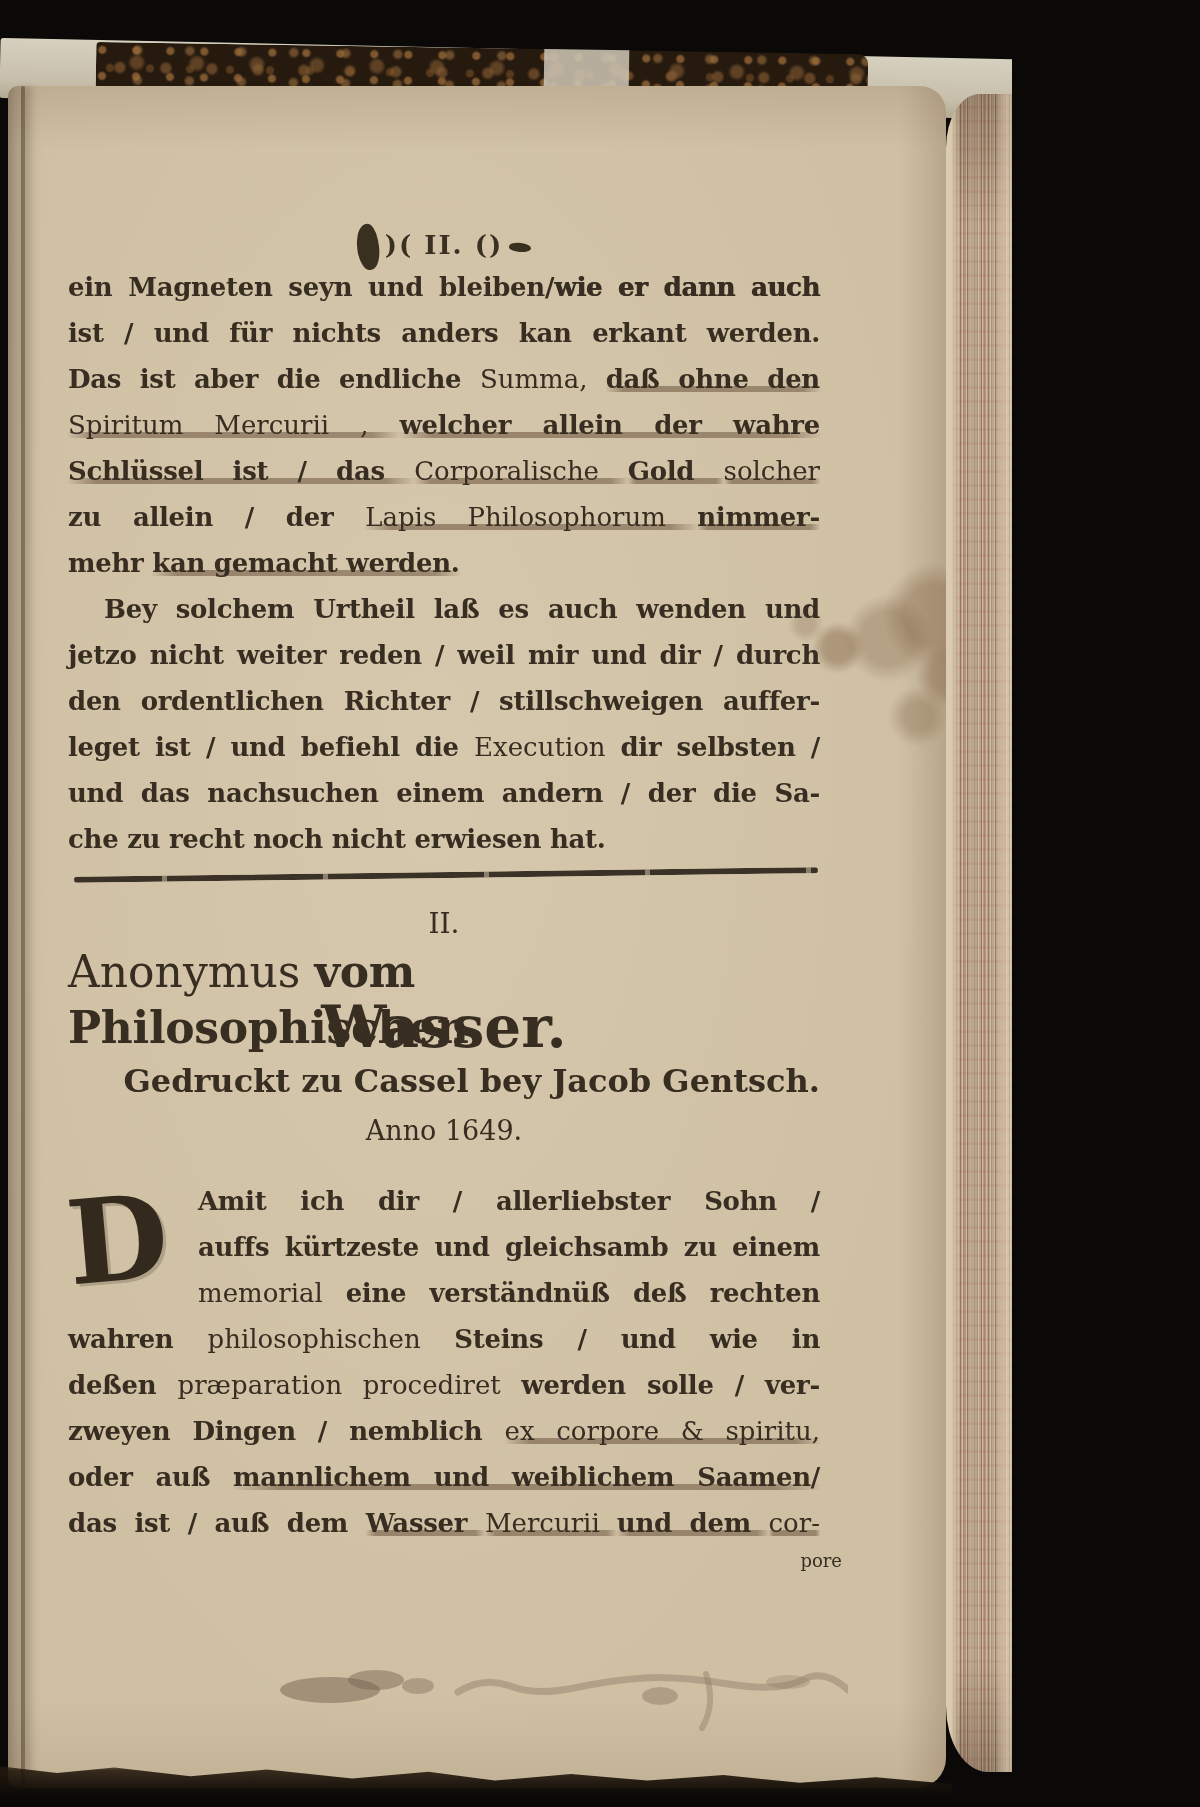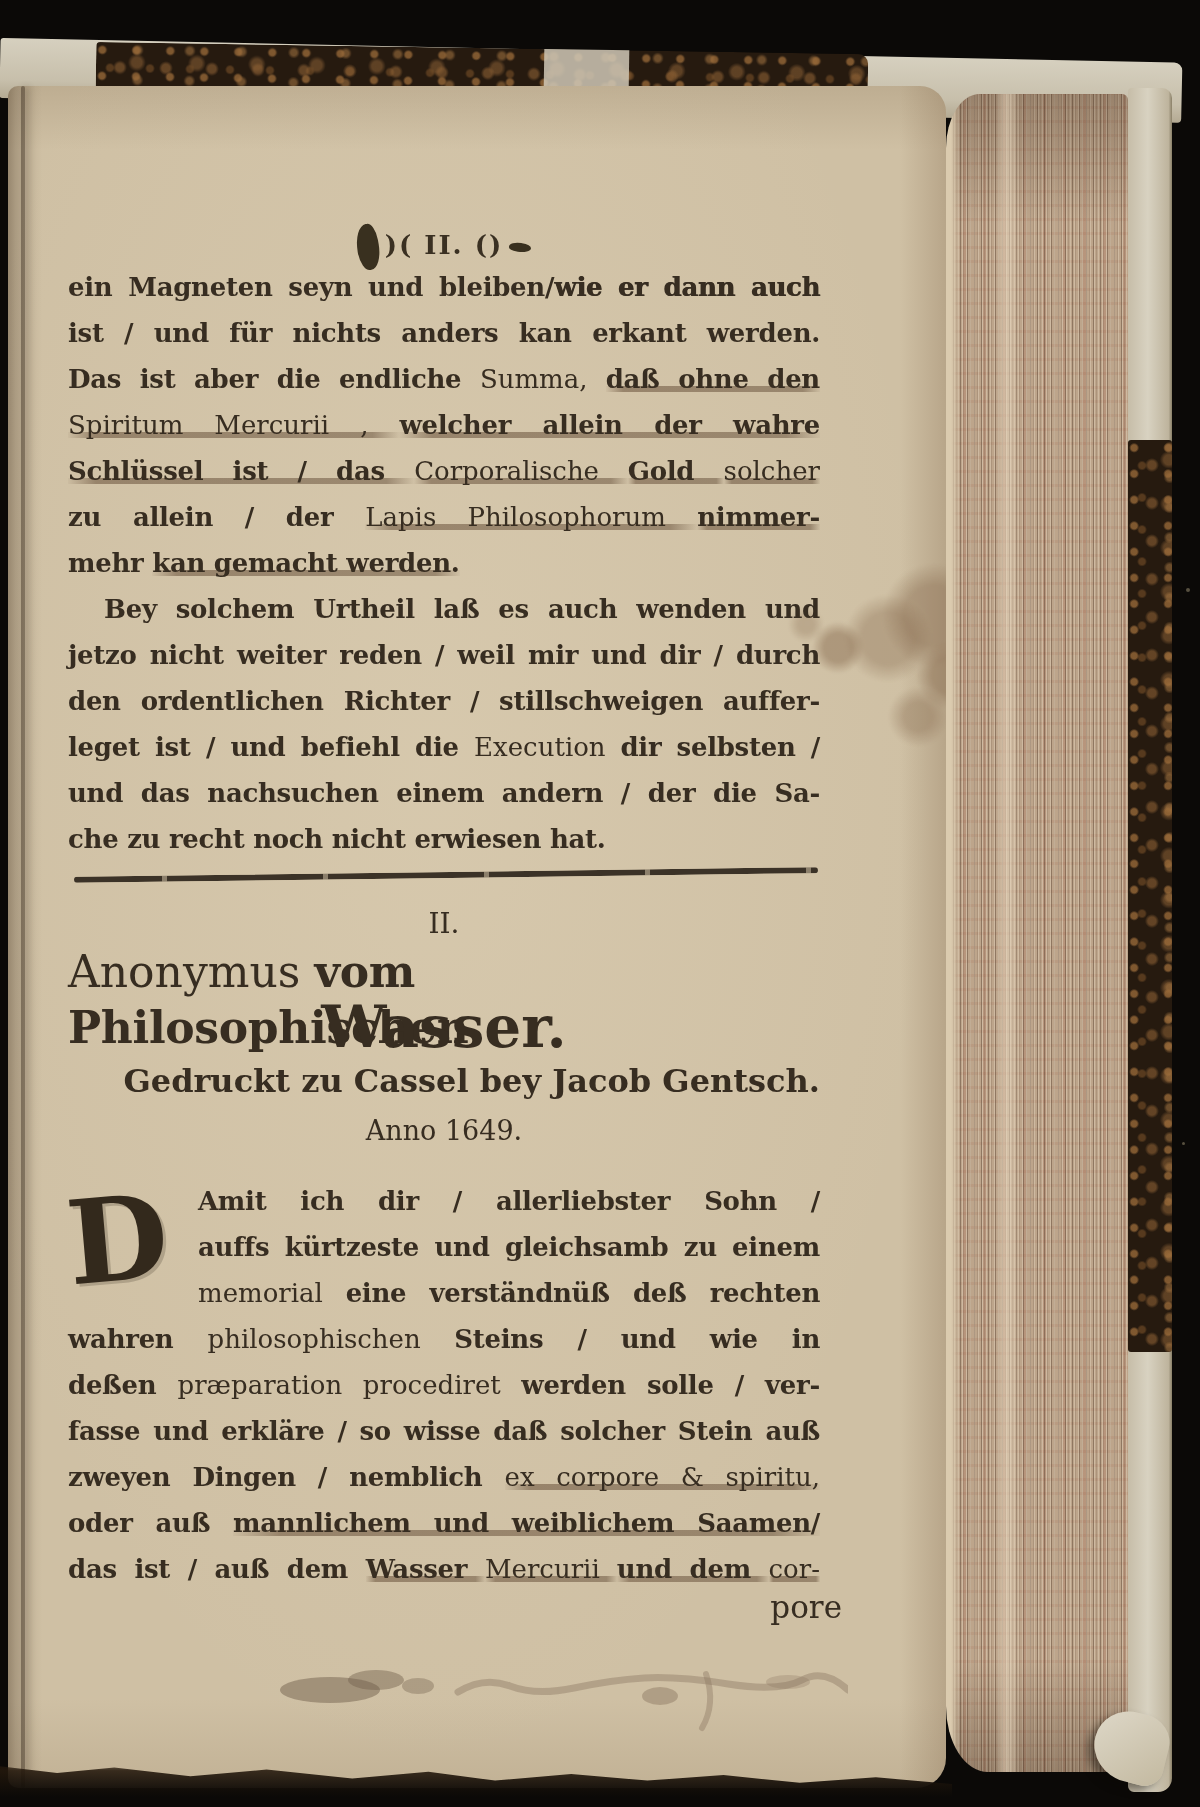--- a/index.html
+++ b/index.html
@@ -1,16 +1,16 @@
 <!DOCTYPE html>
 <html><head>
 <meta charset="utf-8">
 <style>
   html,body{margin:0;padding:0;background:#0b0907;}
-  .stage{position:relative;width:1200px;height:1807px;overflow:hidden;background:#0b0907;
+  .stage{position:relative;width:1012px;height:1807px;overflow:hidden;background:#0b0907;
          font-family:"DejaVu Serif","Liberation Serif",serif;color:#372d21;}
   
   .vellum-top{position:absolute;left:0;top:38px;width:1182px;height:60px;background:linear-gradient(180deg,#d6d0bf,#c7bfab 70%,#b4aa93);transform:rotate(1.2deg);transform-origin:left center;border-radius:3px 8px 4px 3px;}
   .headband{position:absolute;left:0;top:14px;width:235px;height:30px;border-radius:10px;opacity:.95;
     background:repeating-linear-gradient(78deg,#a5937324 0 4px,#6e5c44 4px 8px,#b3a386 8px 13px,#84история 0);}
   .marble{background-color:#261a0f;background-image:
     radial-gradient(circle at 18% 30%,rgba(156,108,58,.75) 0 3px,transparent 5px),
     radial-gradient(circle at 52% 66%,rgba(140,96,52,.6) 0 4px,transparent 7px),
     radial-gradient(circle at 80% 25%,rgba(166,118,66,.55) 0 3px,transparent 6px),
     radial-gradient(circle at 35% 80%,rgba(120,80,40,.6) 0 3px,transparent 5px),
@@ -71,21 +71,21 @@
   .divider{height:6px;margin:10px 2px 0 6px;transform:rotate(-.75deg);border-radius:3px;background-color:#3b3227;
       background-image:repeating-linear-gradient(90deg,rgba(207,192,164,0) 0 88px,rgba(207,192,164,.55) 88px 93px,rgba(207,192,164,0) 93px 161px);}
   .sec-num{margin-top:26px;text-align:center;font-size:28px;font-weight:400;height:40px;line-height:40px;}
   .title1{text-align:left;font-size:44px;height:56px;line-height:56px;}
   .title2{text-align:center;font-size:58px;height:54px;line-height:54px;font-weight:700;}
   .imprint{text-align:right;font-size:32px;height:42px;line-height:42px;font-weight:700;margin-top:6px;}
   .anno{text-align:center;font-size:27px;height:34px;line-height:34px;font-weight:400;margin-top:12px;}
   .para3{margin-top:30px;}
   .dropcap{float:left;width:130px;height:136px;font-size:116px;line-height:120px;font-weight:700;
     transform:rotate(-5deg);text-shadow:3px 3px 0 rgba(55,45,30,.22);color:#33291c;}
-  .catchword{text-align:right;margin-right:-22px;font-size:31px;font-weight:400;height:30px;line-height:30px;}
+  .catchword{text-align:right;margin-right:-22px;font-size:18px;font-weight:400;height:30px;line-height:30px;}
   .smudge{position:absolute;left:200px;top:1420px;width:580px;height:90px;opacity:.8;}
 </style>
 </head>
 <body>
 
 <div class="stage">
 
   <div class="vellum-top">
     <div class="headband"></div>
   </div>
@@ -130,21 +130,20 @@
         <div class="anno">Anno 1649.</div>
       </div>
 
       <div class="para3">
         <span class="dropcap">D</span>
         <div class="l just frak">Amit ich dir / allerliebster Sohn /</div>
         <div class="l just frak">auffs kürtzeste und gleichsamb zu einem</div>
         <div class="l just"><span class="rom">memorial </span><span class="frak">eine verständnüß deß rechten</span></div>
         <div class="l just"><span class="frak">wahren </span><span class="rom">philosophischen </span><span class="frak">Steins / und wie in</span></div>
         <div class="l just"><span class="frak">deßen </span><span class="rom">præparation procediret </span><span class="frak">werden solle / ver-</span></div>
-        <div class="l just frak">fasse und erkläre / so wisse daß solcher Stein auß</div>
         <div class="l just"><span class="frak">zweyen Dingen / nemblich </span><span class="rom ul">ex corpore &amp; spiritu,</span></div>
         <div class="l just"><span class="frak">oder auß </span><span class="frak ul">mannlichem und weiblichem Saamen/</span></div>
         <div class="l just"><span class="frak">das ist / auß dem </span><span class="frak ul">Wasser </span><span class="rom ul">Mercurii </span><span class="frak ul">und dem </span><span class="rom ul">cor-</span></div>
       </div>
 
       <div class="catchword rom">pore</div>
 
       <svg class="smudge" viewBox="0 0 580 90" xmlns="http://www.w3.org/2000/svg">
         <ellipse cx="62" cy="46" rx="50" ry="13" fill="rgba(92,73,55,0.50)"></ellipse>
         <ellipse cx="108" cy="36" rx="28" ry="10" fill="rgba(92,73,55,0.45)"></ellipse>

